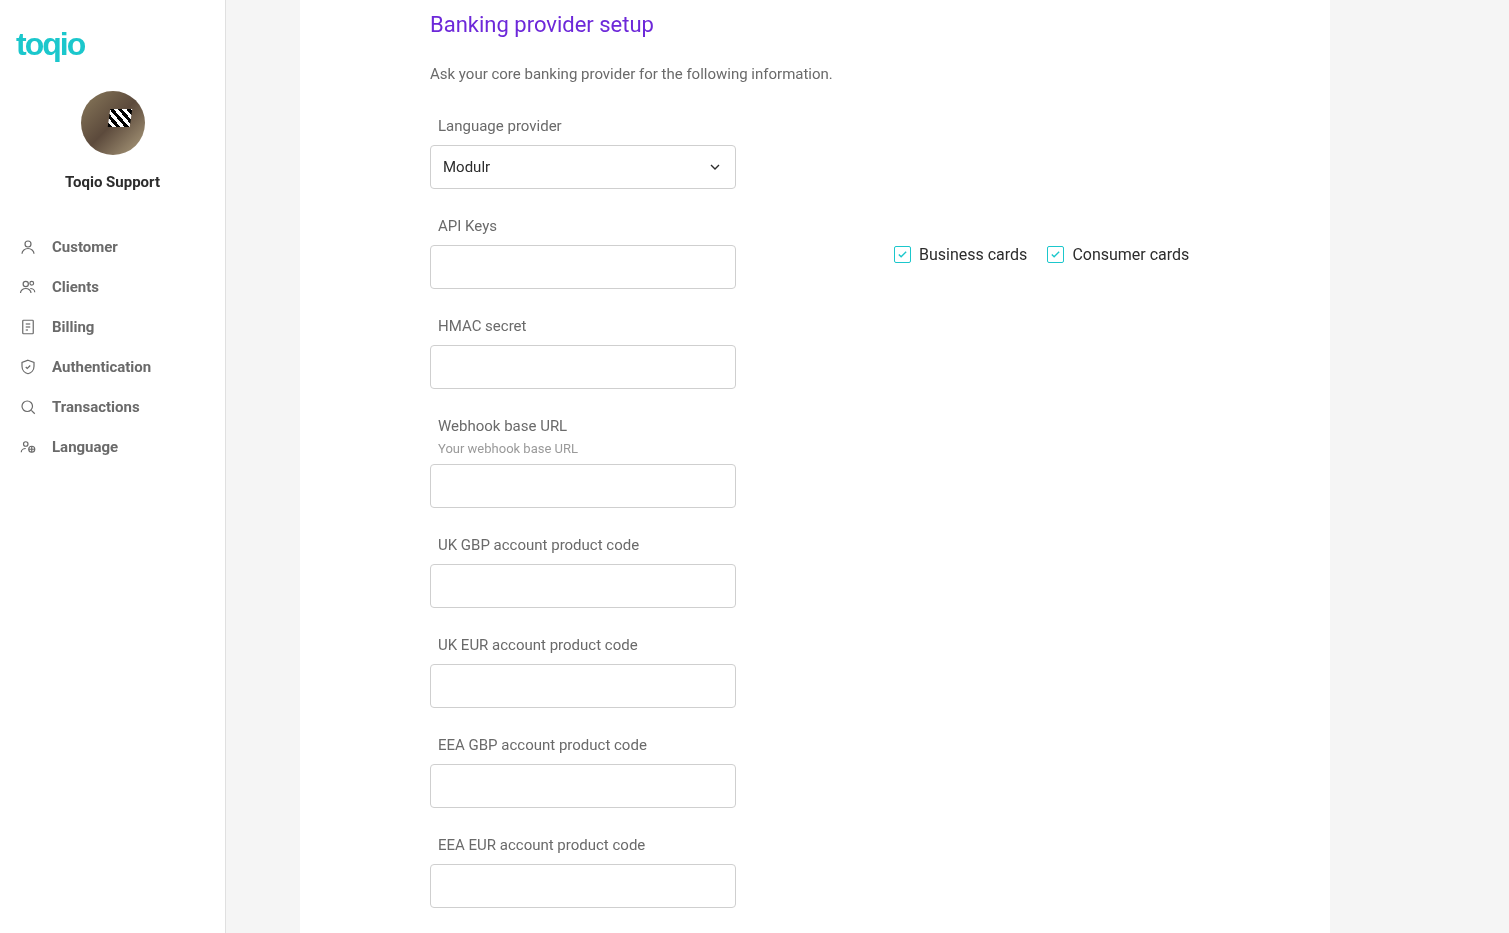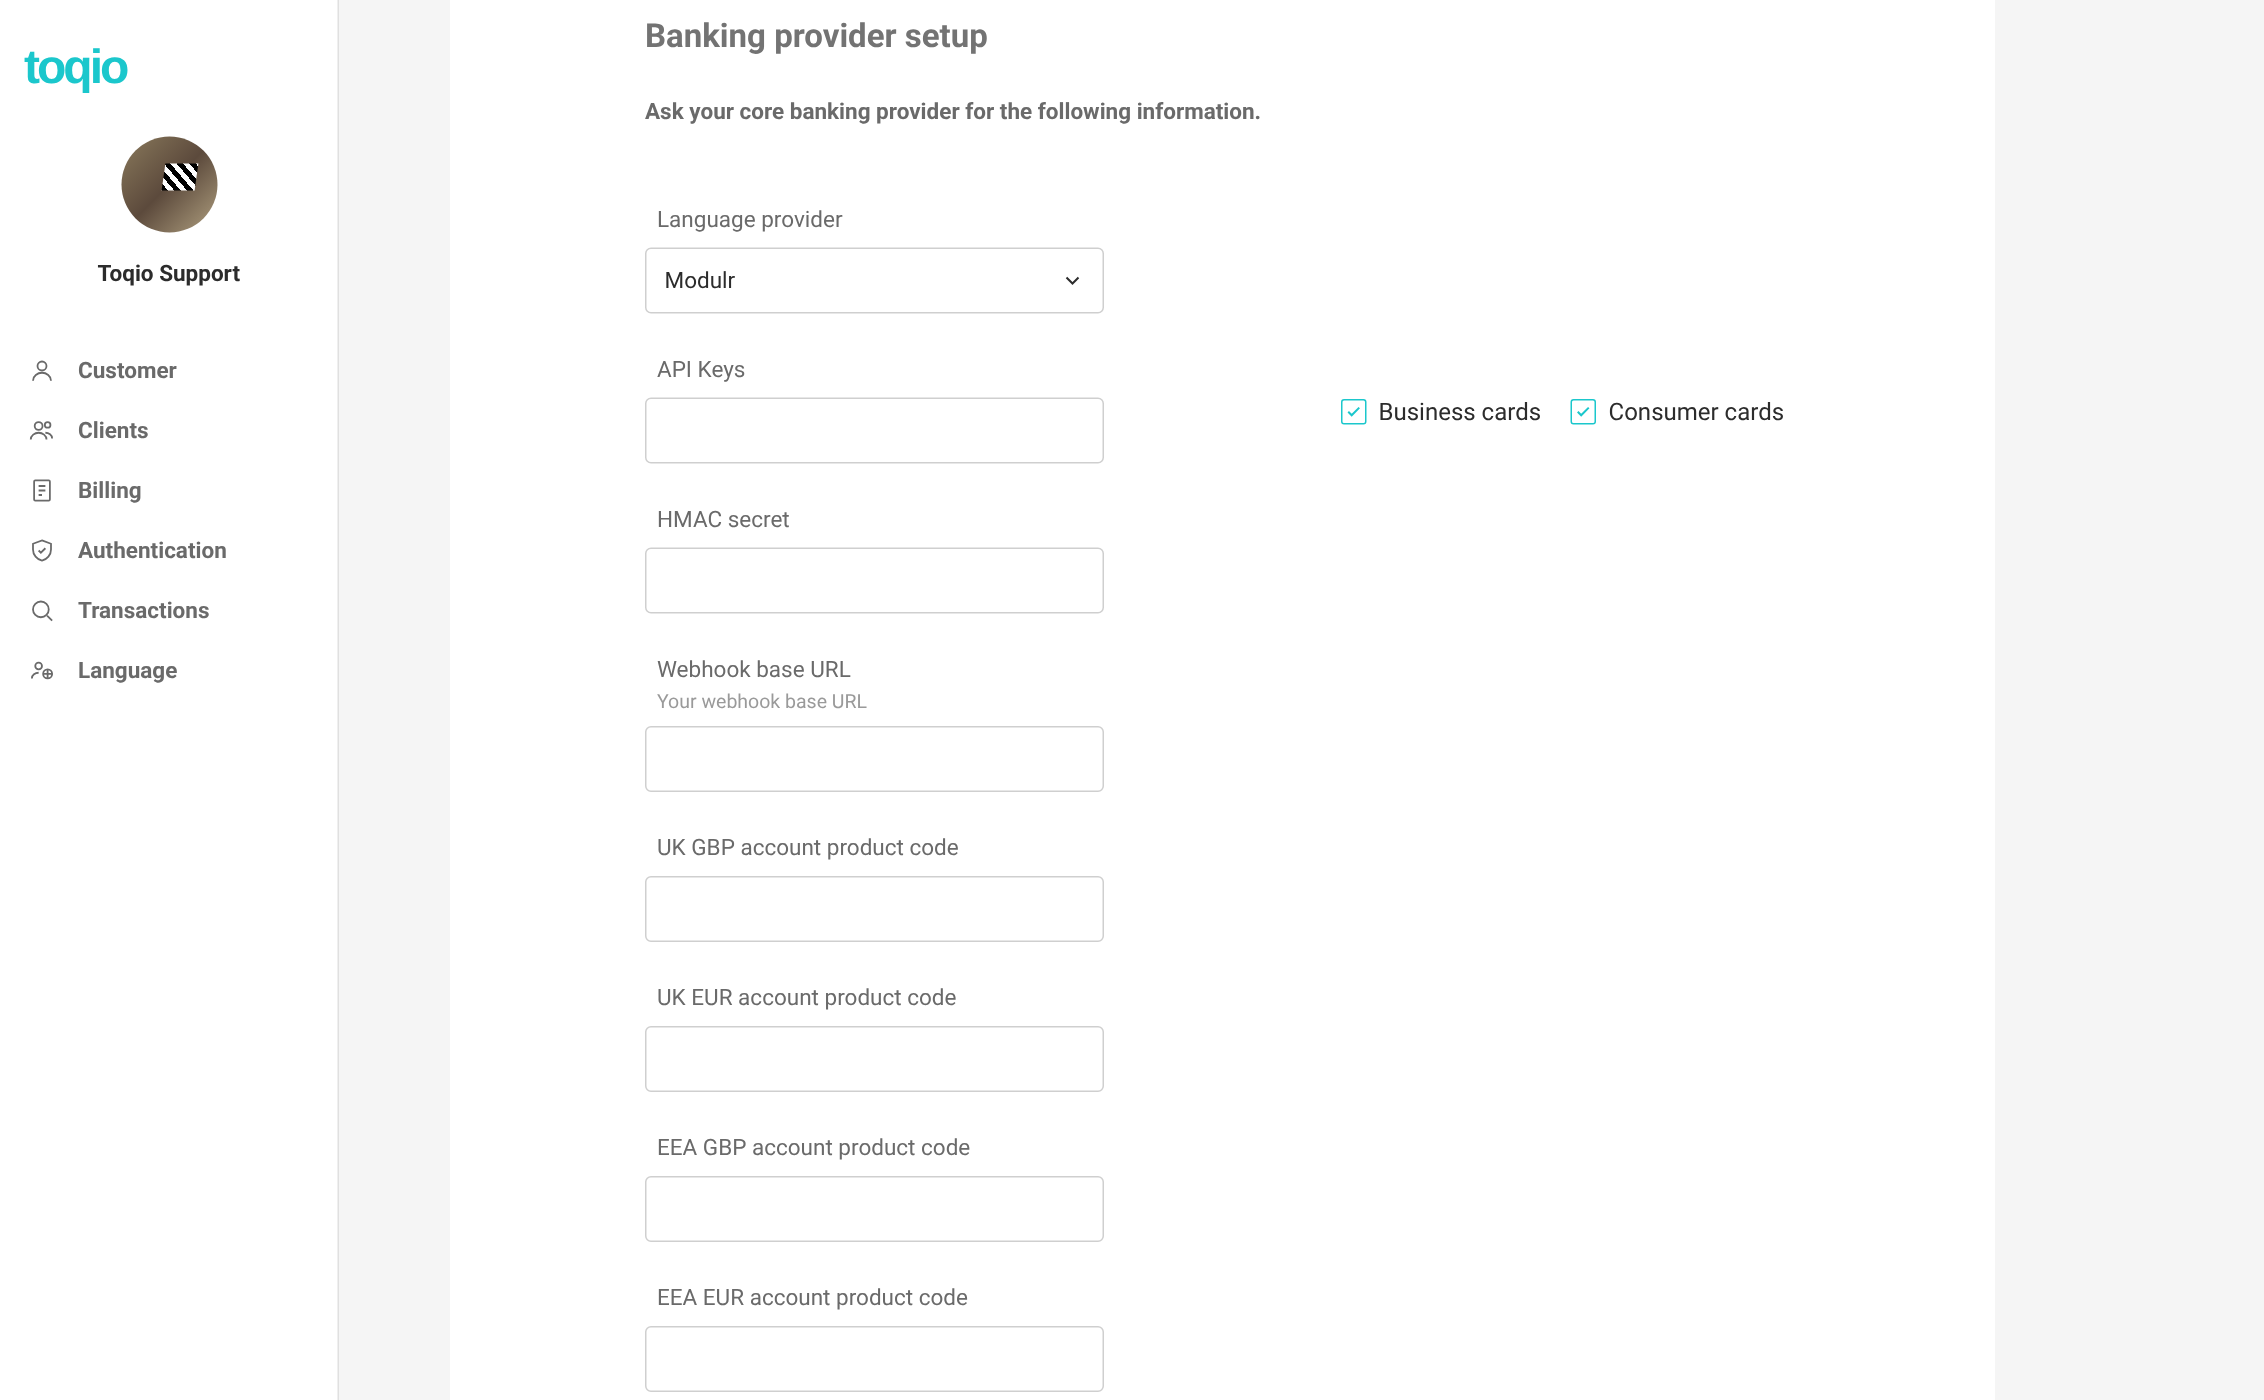--- a/index.html
+++ b/index.html
@@ -102,29 +102,28 @@
       padding-top: 0;
     }
     .card {
       background: #ffffff;
       width: 1030px;
       min-height: 933px;
       padding: 12px 130px 40px 130px;
     }
     .page-title {
       font-size: 22px;
-      font-weight: 700;
-      color: #737373;
+      font-weight: 400;
+      color: #6d28d9;
       margin-bottom: 28px;
     }
     .page-desc {
       font-size: 15px;
       color: #6a6a6a;
-      margin-bottom: 54px;
-      font-weight: bold;
+      margin-bottom: 34px;
     }
     .form-row {
       display: flex;
       align-items: flex-start;
     }
     .form-col {
       width: 306px;
     }
     .form-group {
       margin-bottom: 28px;

